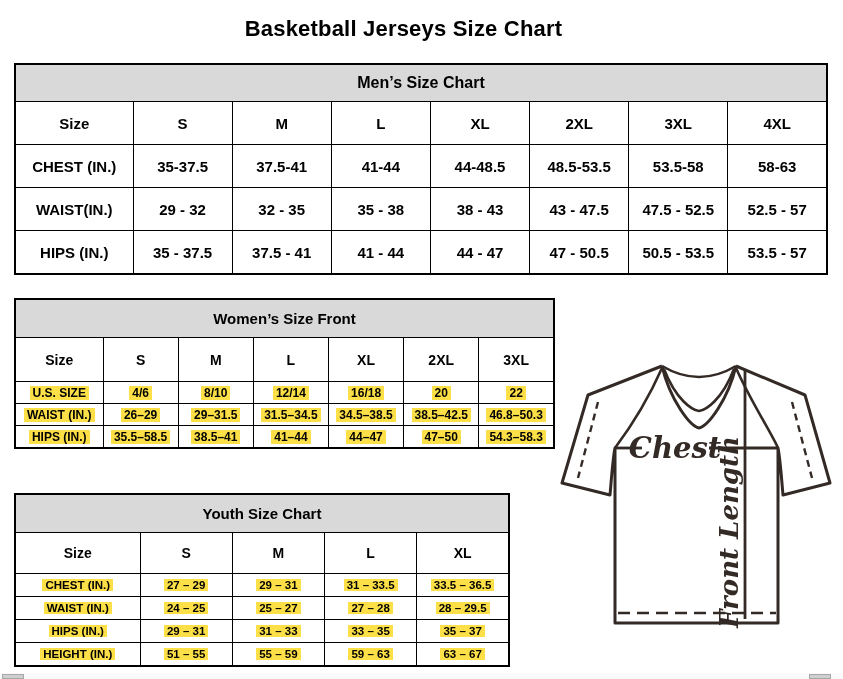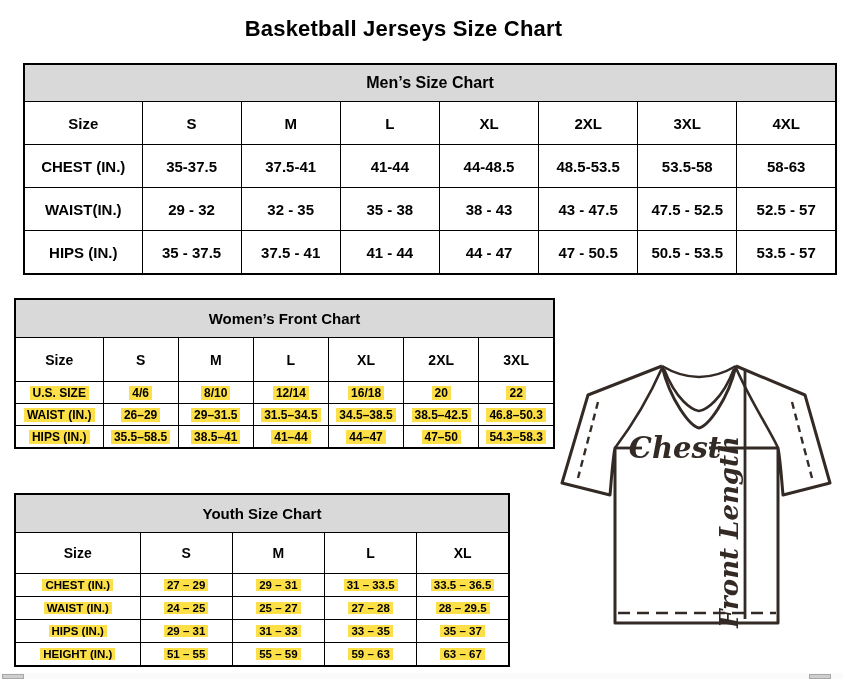--- a/index.html
+++ b/index.html
@@ -13,21 +13,21 @@
   }
   .tbl-wrap{position:absolute;}
   table.sizes{border-collapse:collapse;table-layout:fixed;width:100%;}
   table.sizes td{
     border:1px solid #000;text-align:center;vertical-align:middle;
     font-weight:bold;padding:0;overflow:hidden;white-space:nowrap;
   }
   table.sizes{border:2px solid #000;}
   tr.bar td{background:#d9d9d9;border:1px solid #000;}
   
-  #men-wrap{left:14px;top:63px;width:814px;margin-left:9px;}
+  #men-wrap{left:14px;top:63px;width:814px;}
   #men-wrap tr.bar td{height:36px;font-size:16px;}
   #men-wrap tr.cols td{height:42px;font-size:15px;}
   #men-wrap tr.vals td{height:42px;font-size:15px;}
   #men-wrap td.lbl{font-size:14px;}
   
   #women-wrap{left:14px;top:298px;width:541px;}
   #women-wrap tr.bar td{height:37px;font-size:15px;}
   #women-wrap tr.cols td{height:43px;font-size:14px;}
   #women-wrap tr.vals td{height:21px;font-size:12px;}
   #women-wrap td.lbl{font-size:11px;}
@@ -120,21 +120,21 @@
         <col style="width:88px">
         <col>
         <col>
         <col>
         <col>
         <col>
         <col>
       </colgroup>
     <tbody>
         <tr class="bar">
-      <td colspan="7">Women’s Front Chart</td>
+      <td colspan="7">Women’s Size Front</td>
     </tr>
     <tr class="cols">
       <td>Size</td>
       <td>S</td>
       <td>M</td>
       <td>L</td>
       <td>XL</td>
       <td>2XL</td>
       <td>3XL</td>
     </tr>

